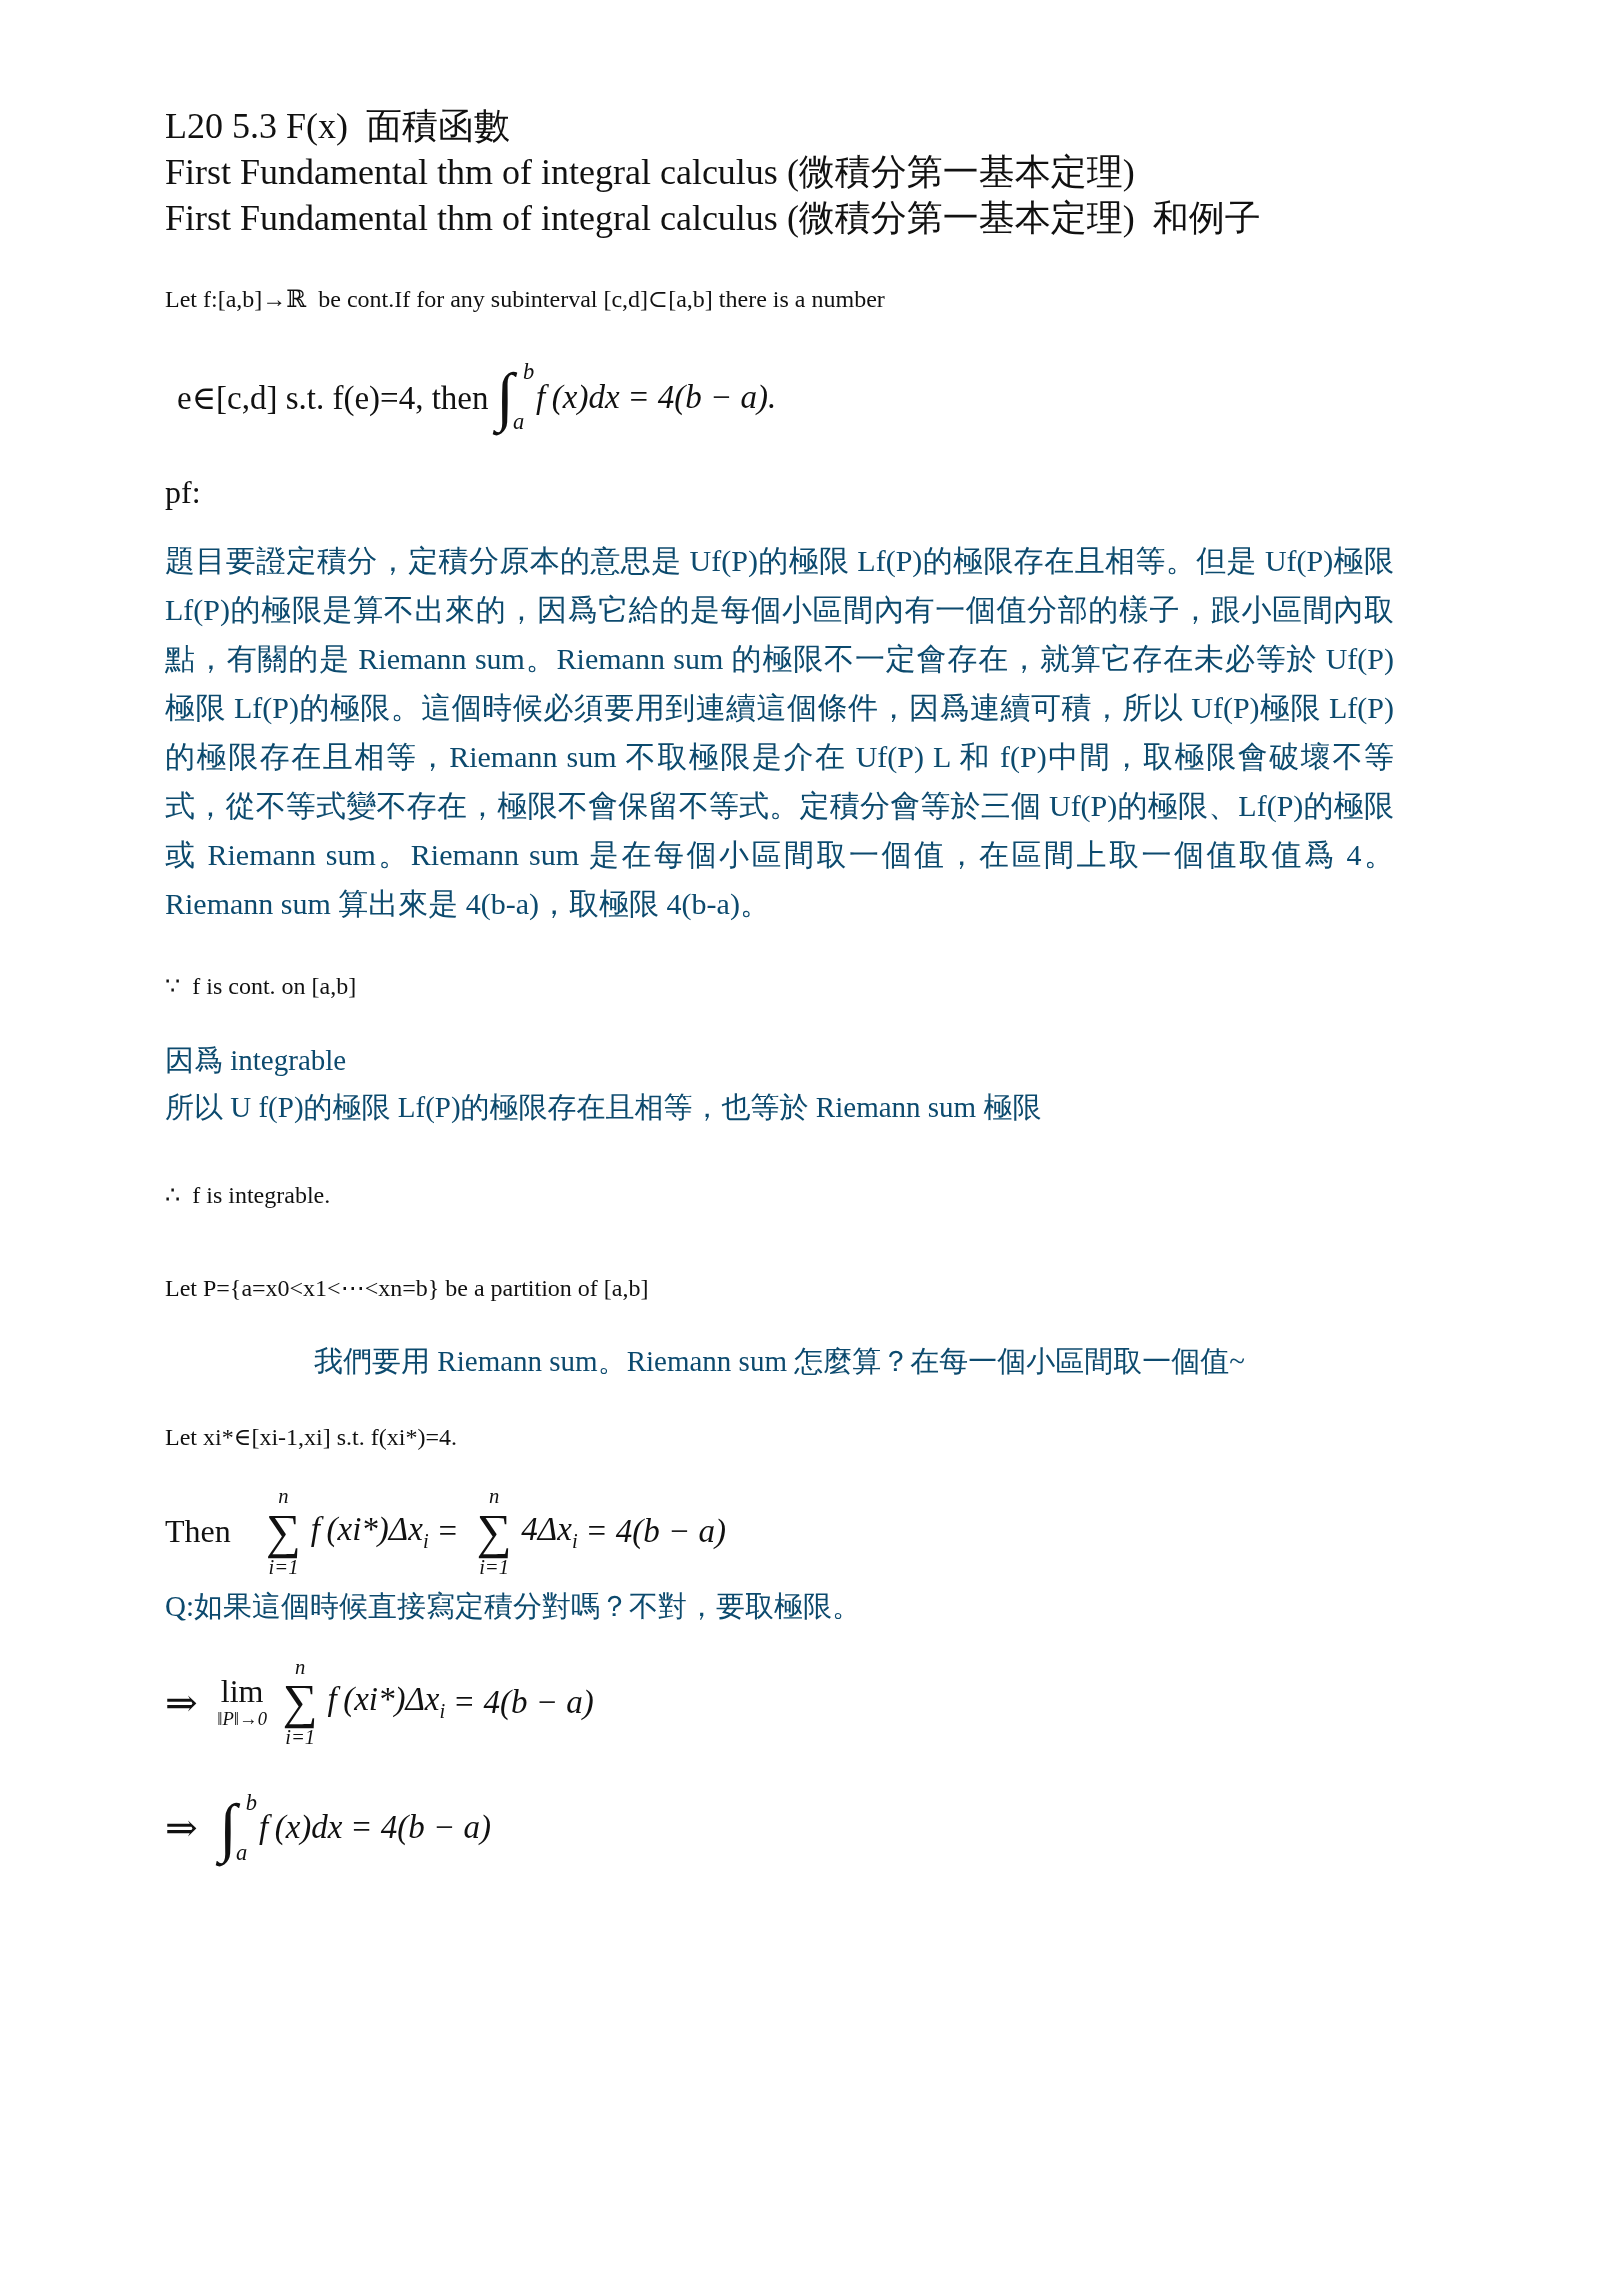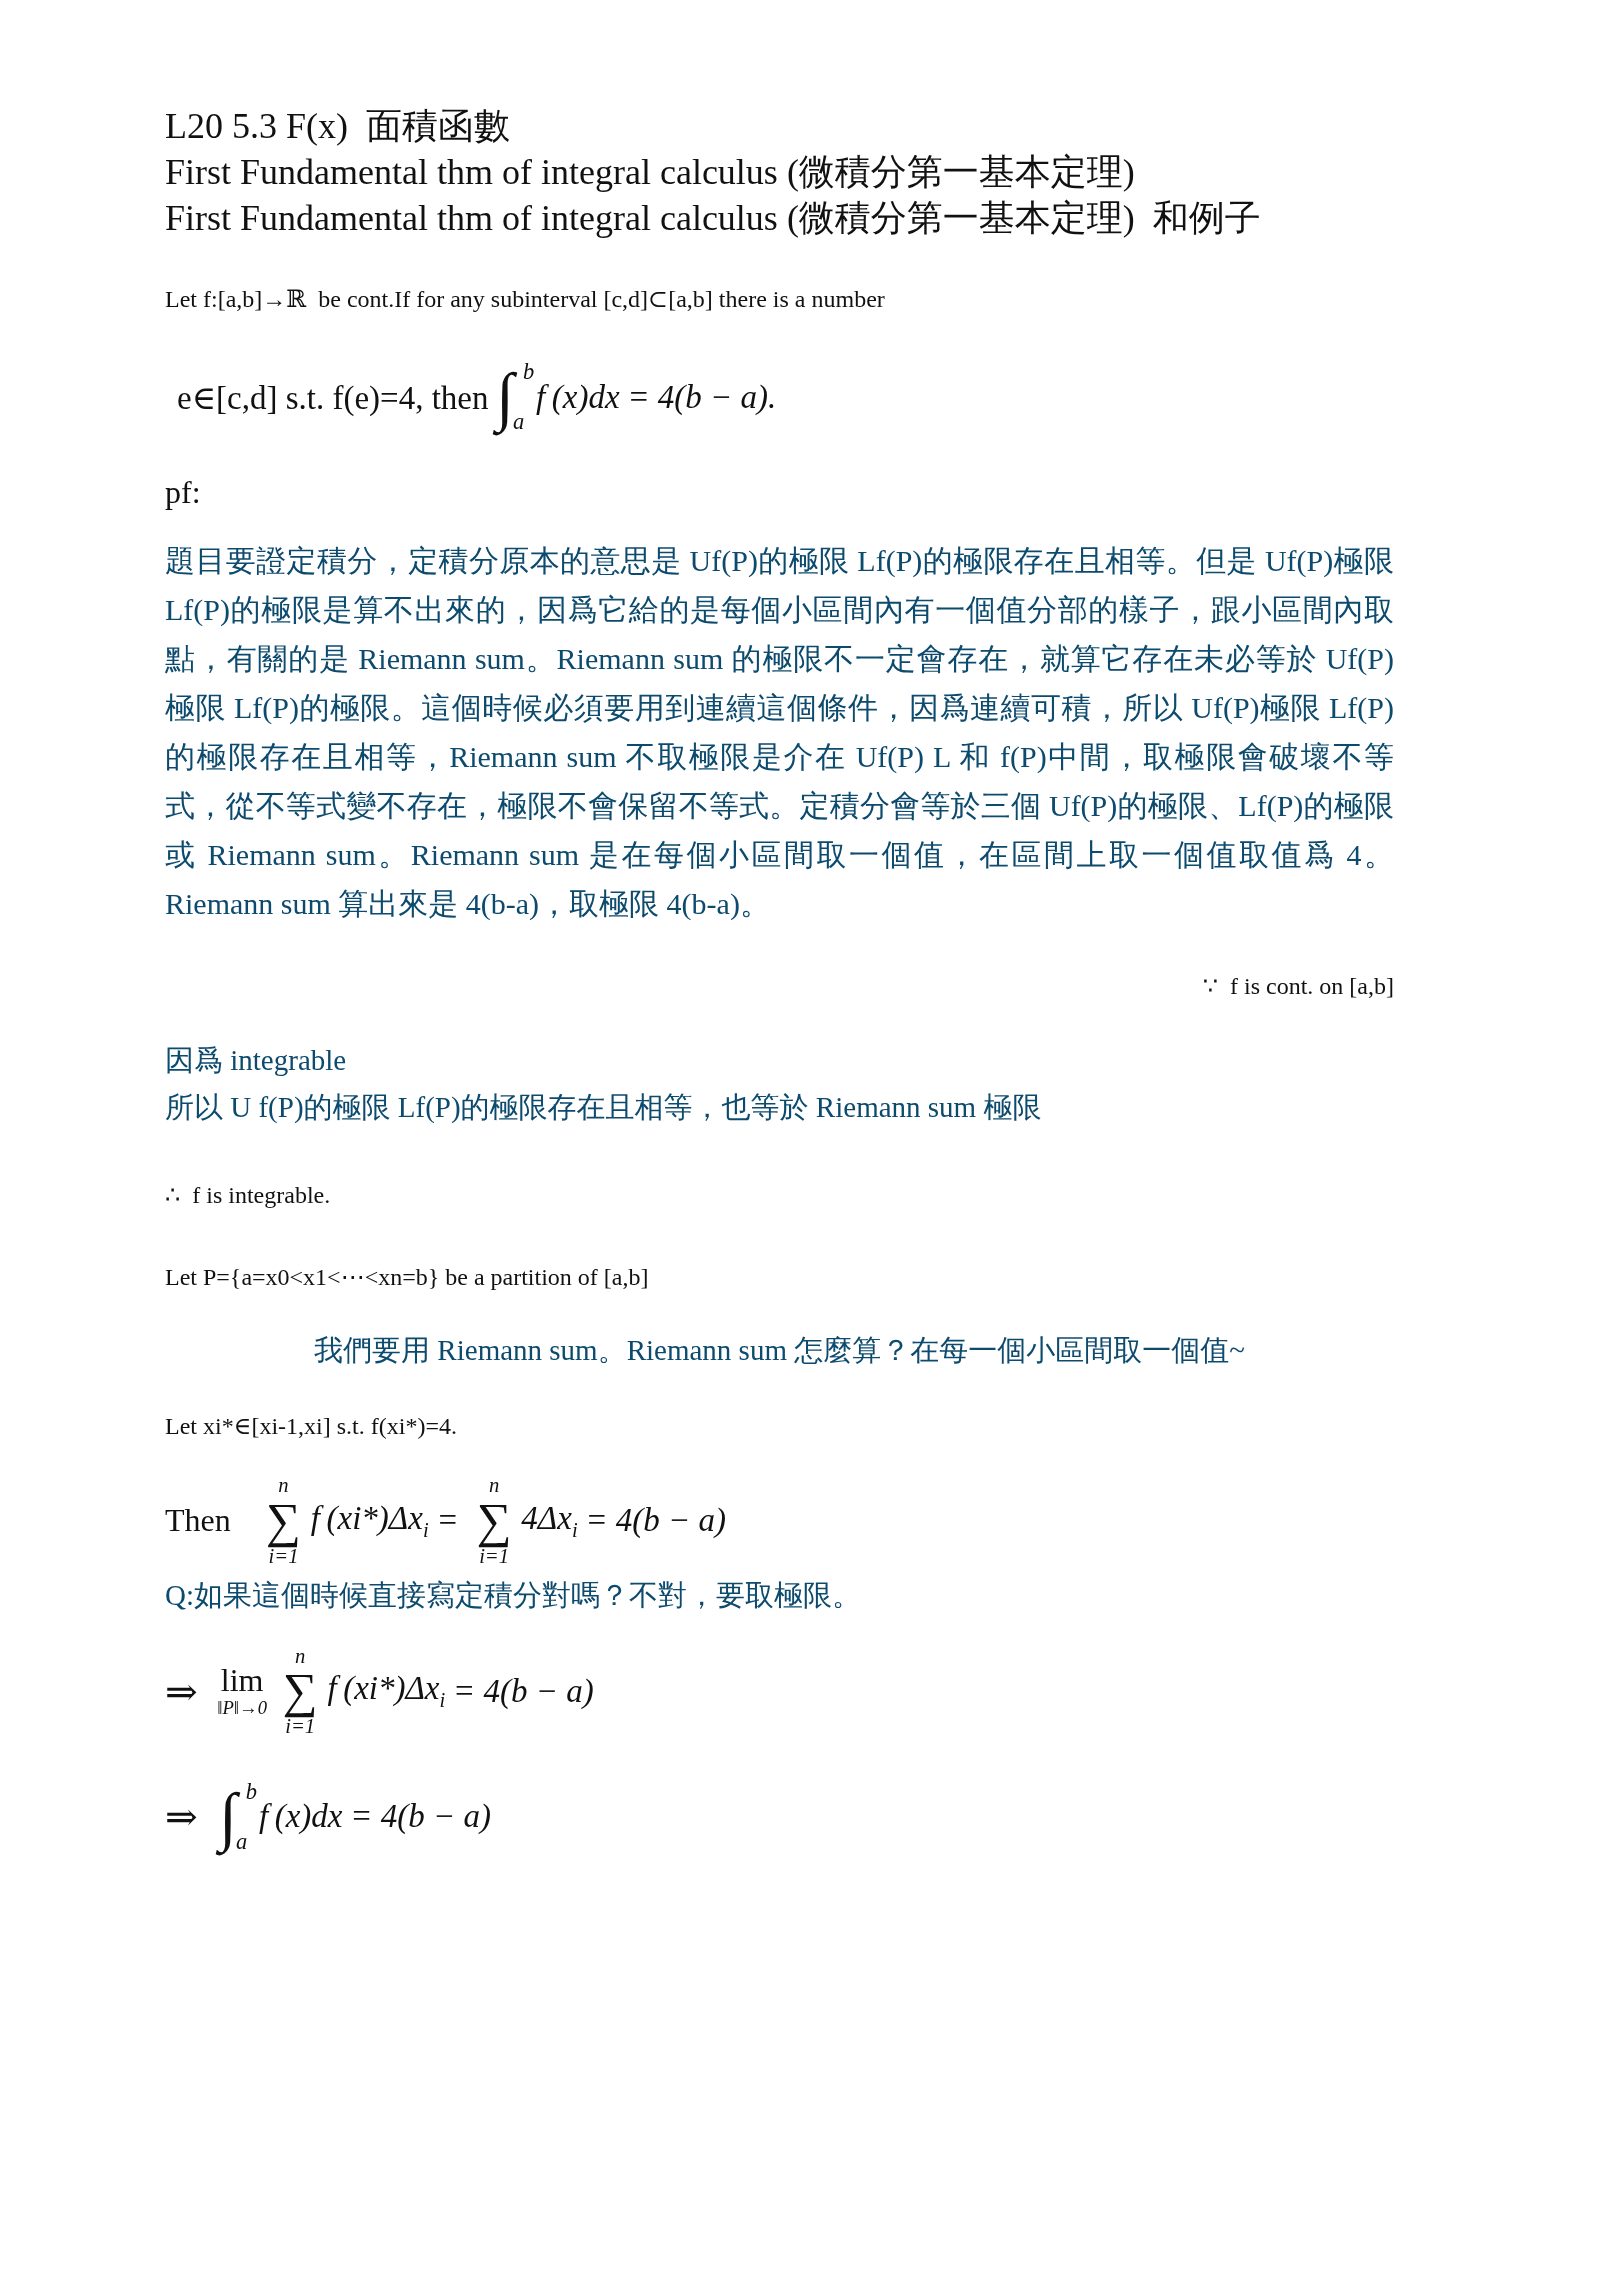--- a/index.html
+++ b/index.html
@@ -18,24 +18,24 @@
   .hdr-line{font-size:36px;line-height:46px;white-space:nowrap;}
   .stmt{font-size:24px;line-height:43px;margin:37px 0 0 0;white-space:nowrap;}
   .eq-row{display:flex;align-items:center;margin-top:29px;height:94px;white-space:nowrap;}
   .pf{font-size:32px;line-height:43px;margin-top:27.4px;}
   .brown{color:#0c4a6e;}
   .para{
     font-size:30px;line-height:49px;margin:21.6px 0 0 0;
     text-align:justify;
   }
   .note-line{font-size:29px;line-height:47px;margin:0;}
-  .mt38{margin-top:37px;text-align:right;}
+  .mt38{margin-top:37px;}
   .mt30{margin-top:29px;}
   .mt44{margin-top:43px;}
-  .mt40{margin-top:39px;}
+  .mt40{margin-top:50px;}
   .mt46{margin-top:28px;text-align:center;}
   .mt32{margin-top:31px;}
   .mt22{margin-top:21.6px;}
   .mt24{margin-top:23.5px;}
   .mathrow{display:flex;align-items:center;white-space:nowrap;}
   .lead{font-size:32px;margin-right:25.5px;text-align:right;}
   .m-it{font-style:italic;font-size:33px;}
   .m-up{font-style:normal;font-size:33px;margin-left:12px;}
   .m-gap{margin:0 9.8px;}
   sub.msub{font-size:20.6px;font-style:italic;}

